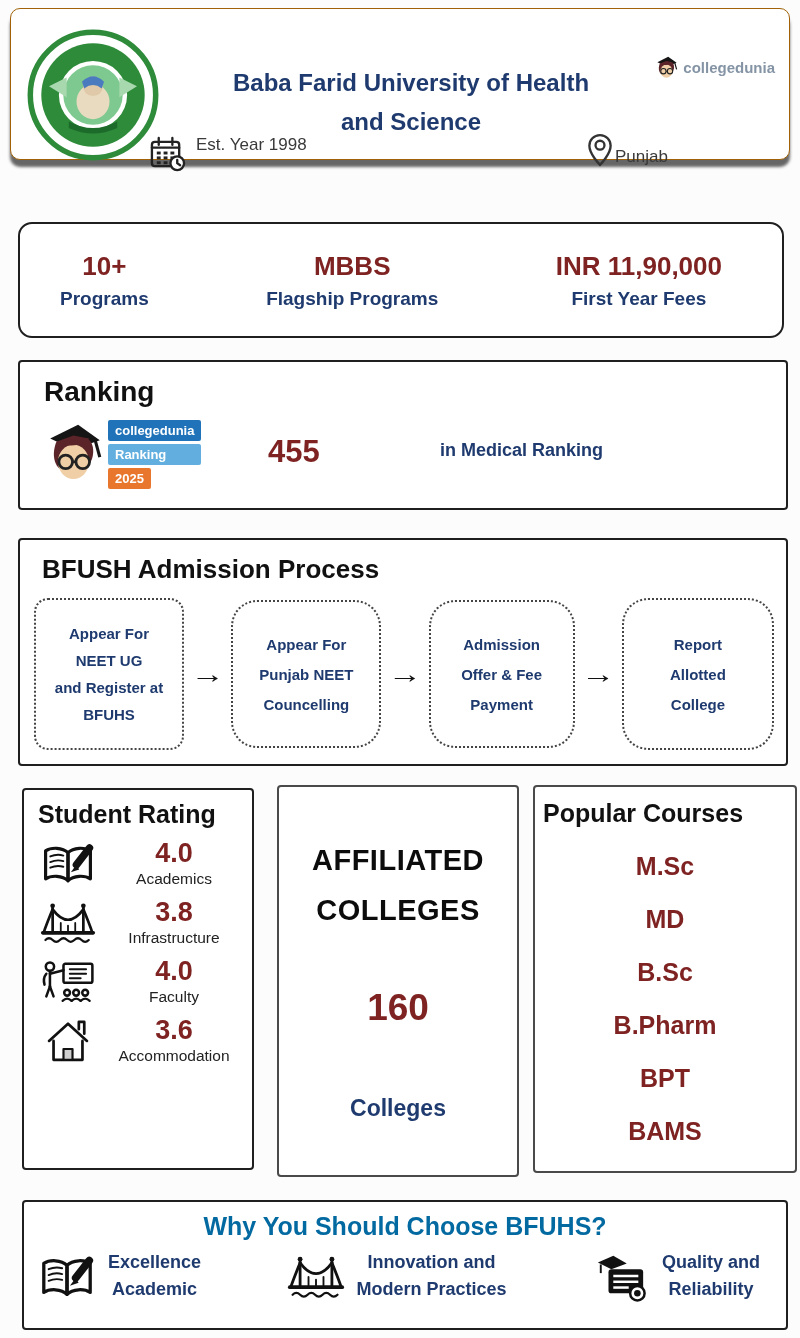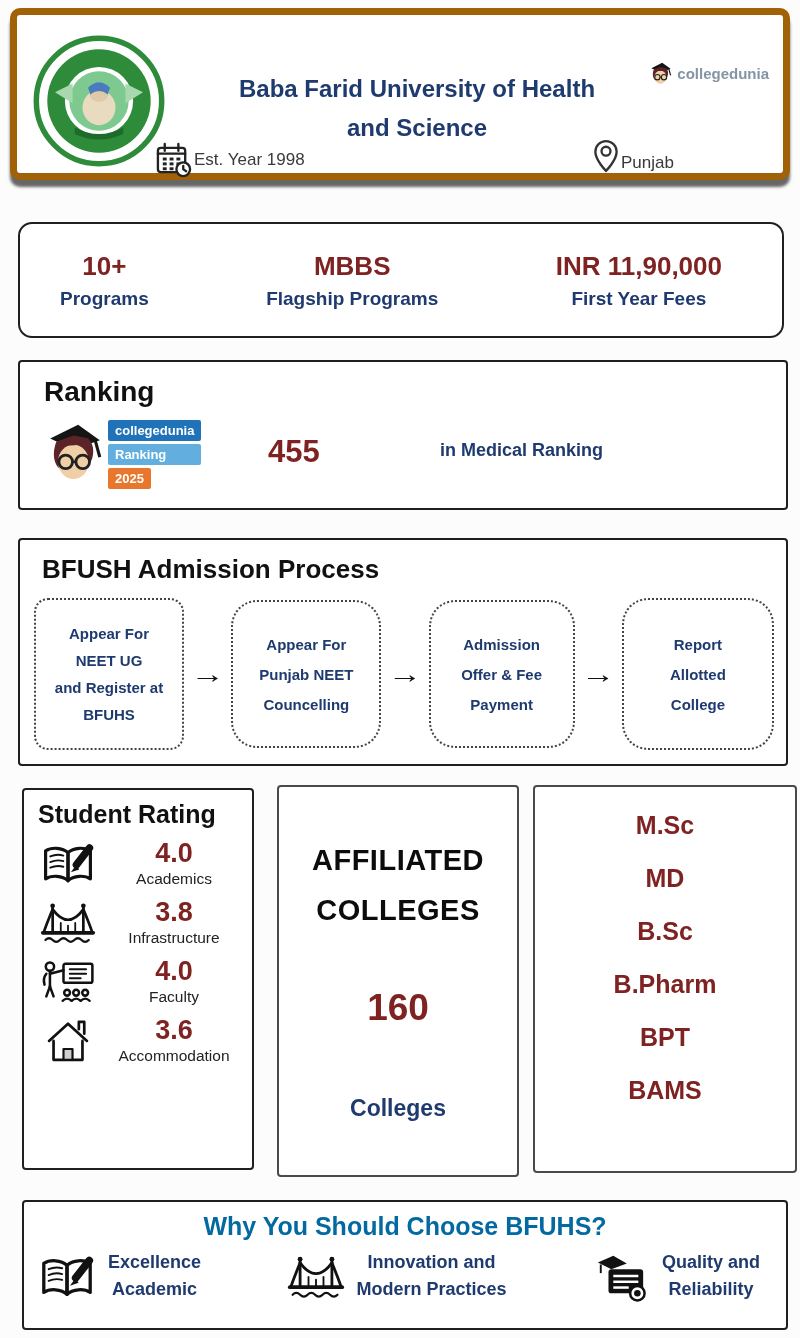--- a/index.html
+++ b/index.html
@@ -2,29 +2,29 @@
 <html><head>
 <meta charset="utf-8">
 <style>
   * { margin:0; padding:0; box-sizing:border-box; }
   html,body { width:800px; }
   body { font-family:"Liberation Sans","DejaVu Sans",sans-serif; background:#f7f7f7; }
   .page { position:relative; width:800px; height:1338px; background:#fcfcfc; overflow:hidden; }
   .card { position:absolute; background:#fff; border:2px solid #1f1f1f; border-radius:4px; }
 
   
-  .header-card { position:absolute; left:10px; top:8px; width:780px; height:172px;
-    background:#fff; border:7px solid #a16207; border-radius:10px;
+  .header-card { position:absolute; left:10px; top:8px; width:780px; height:152px;
+    background:#fff; border:1px solid #a16207; border-radius:10px;
     box-shadow:0 7px 3px rgba(75,75,75,.85); }
   .uni-logo { position:absolute; left:16px; top:12px; width:132px; height:148px; }
   .header-title { position:absolute; left:150px; top:54px; width:500px; text-align:center;
     color:#1e3a6e; font-weight:800; font-size:24px; line-height:39px; }
   .brand { position:absolute; right:14px; top:46px; display:flex; align-items:center; gap:4px; }
   .brand-text { color:#8494a5; font-weight:700; font-size:15px; }
-  .est-row { position:absolute; left:138px; top:126px; display:flex; align-items:center; gap:2px; }
+  .est-row { position:absolute; left:138px; top:126px; display:flex; gap:10px; }
   .est-text { font-size:17px; color:#3a3a3a; }
   .loc-row { position:absolute; left:576px; top:124px; display:flex; align-items:flex-start; gap:2px; }
   .loc-text { font-size:17px; color:#3a3a3a; margin-top:14px; }
 
   
   .stats-card { left:18px; top:222px; width:766px; height:116px; border-radius:14px; }
   .stats-wrap { display:flex; height:100%; align-items:center; justify-content:space-between; padding:0 60px 0 40px; }
   .stat { text-align:center; }
   .stat-value { color:#7e2222; font-weight:800; font-size:26px; }
   .stat-label { color:#1e3a6e; font-weight:800; font-size:19px; margin-top:6px; }
@@ -327,20 +327,21 @@
   <div class="card aff-card">
     <div class="aff-title">
       <div>AFFILIATED</div>
       <div>COLLEGES</div>
     </div>
     <div class="aff-count">160</div>
     <div class="aff-label">Colleges</div>
   </div>
 
   <div class="card courses-card">
+    <div class="courses-title">Popular Courses</div>
     <div class="course-item">M.Sc</div>
     <div class="course-item">MD</div>
     <div class="course-item">B.Sc</div>
     <div class="course-item">B.Pharm</div>
     <div class="course-item">BPT</div>
     <div class="course-item">BAMS</div>
   </div>
 
   <div class="card why-card">
     <div class="why-title">Why You Should Choose BFUHS?</div>

